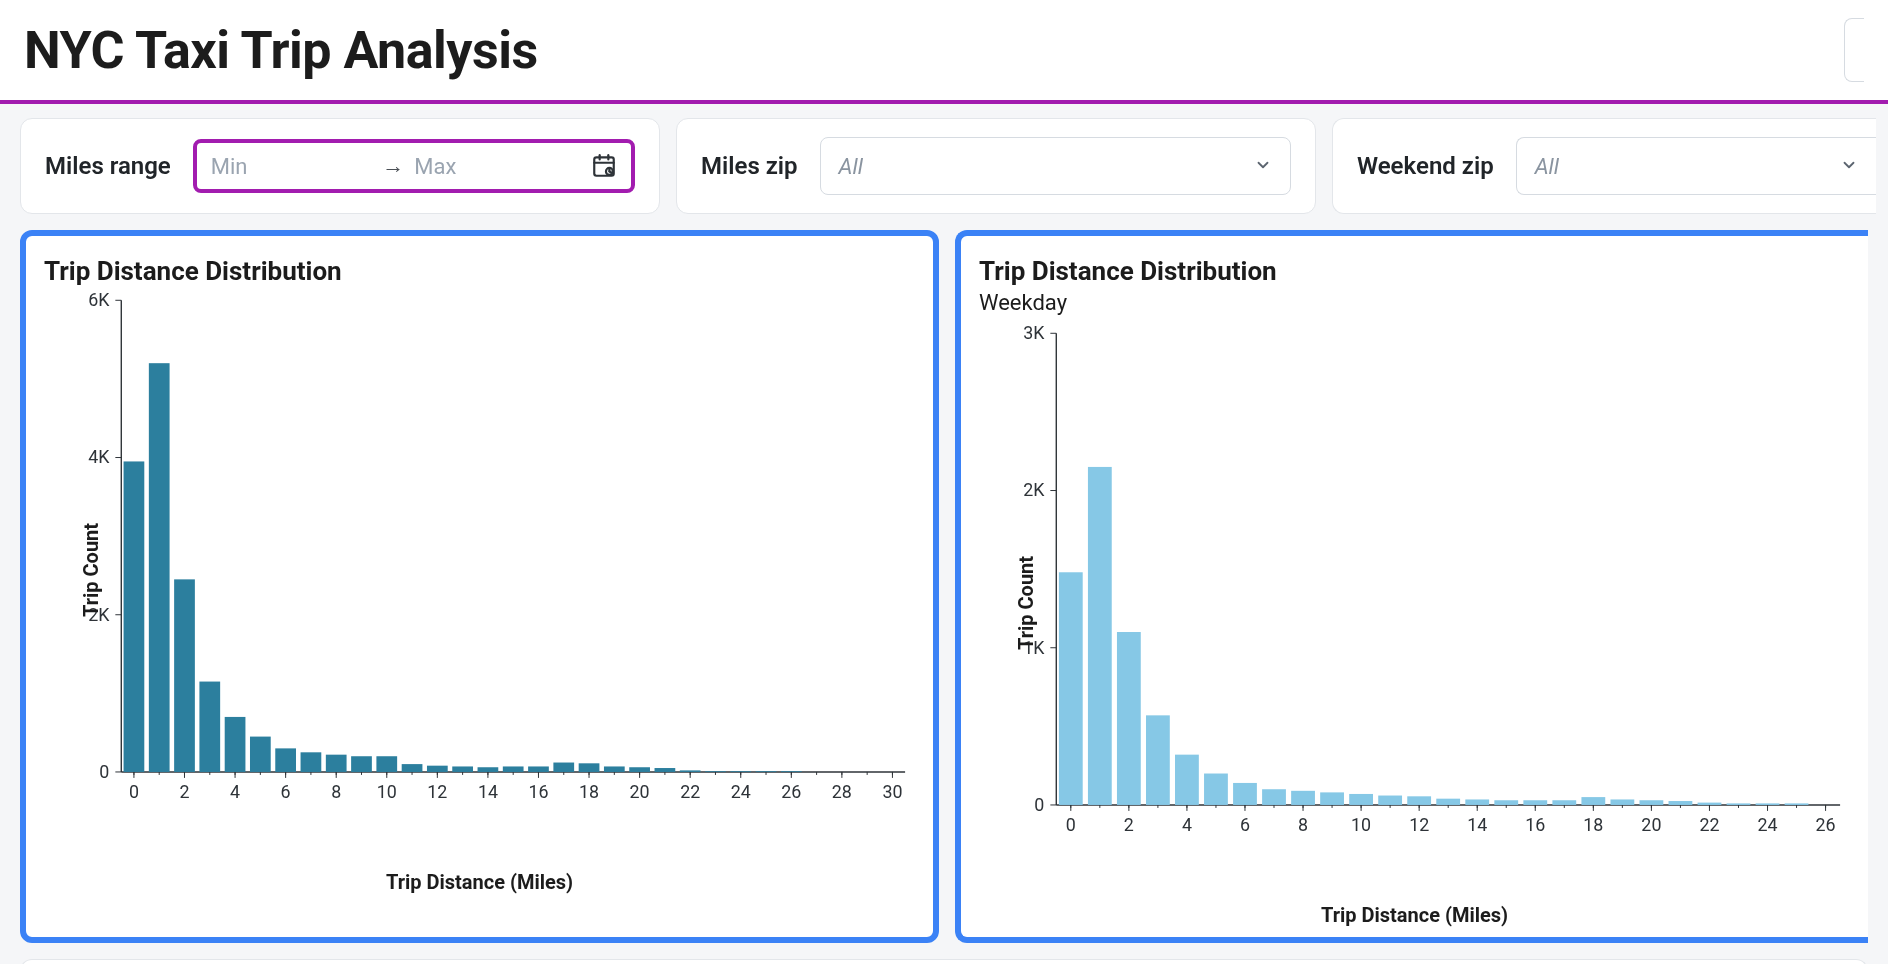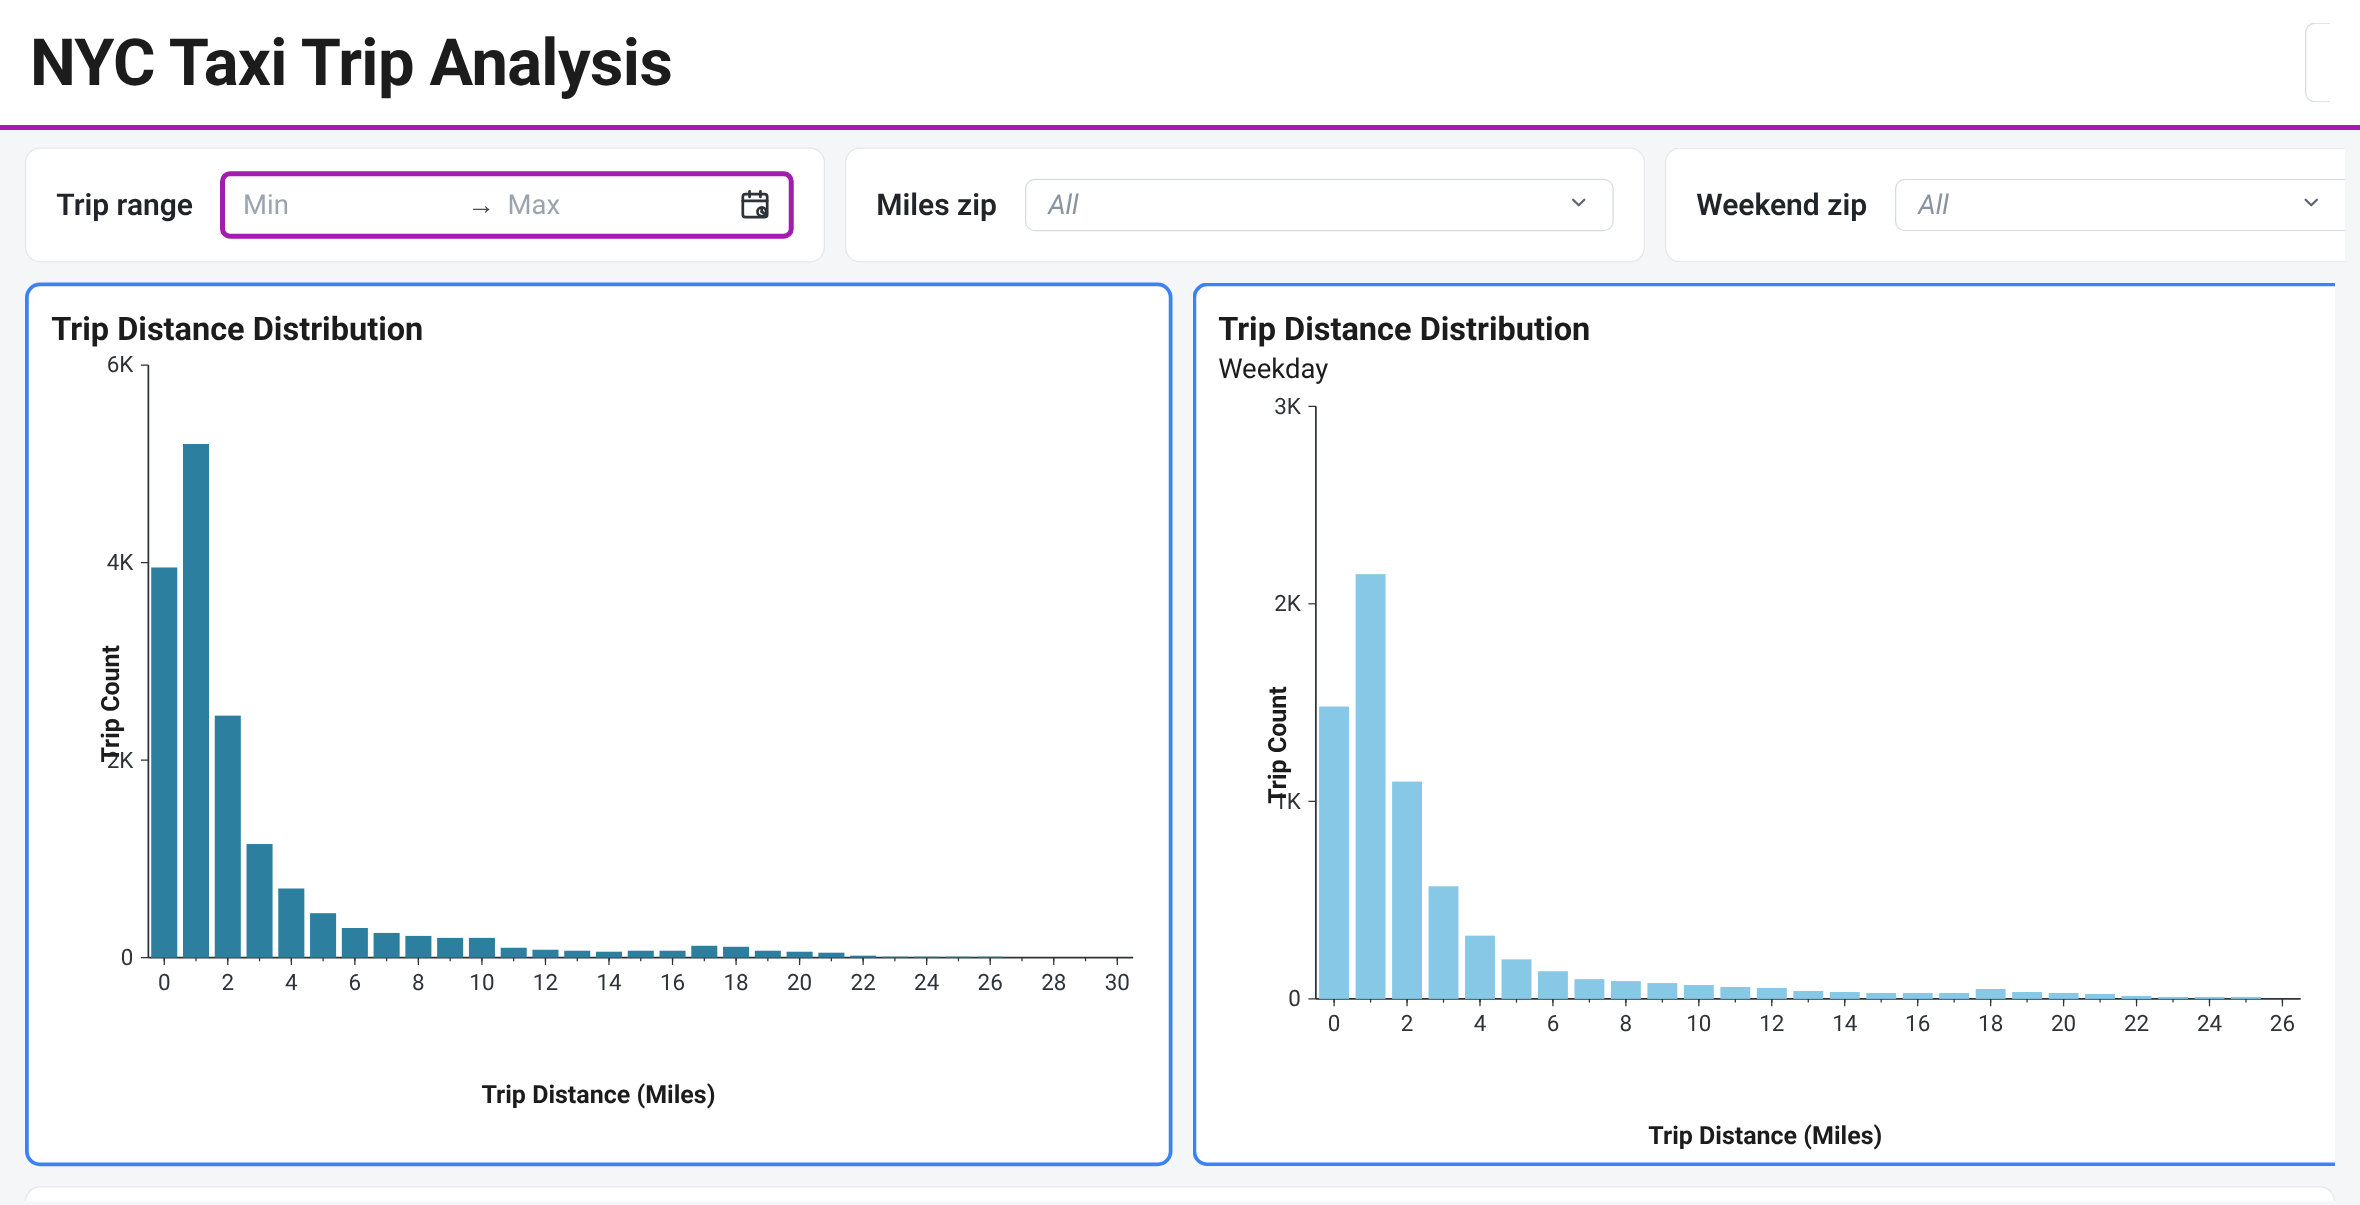--- a/index.html
+++ b/index.html
@@ -74,39 +74,39 @@
   .arrow-icon {
     font-size: 22px;
     color: #4a4f55;
   }
   .calendar-icon svg { display:block; }
   .select-box {
     display: flex;
     align-items: center;
     border: 1px solid #d6dbe1;
     border-radius: 8px;
-    height: 42px;
+    height: 58px;
     padding: 0 18px;
     flex: 1;
     color: #8a94a0;
     font-style: italic;
     font-size: 22px;
     justify-content: space-between;
     min-width: 360px;
   }
   .select-box.nr { border-right: none; border-radius: 8px 0 0 8px; }
   .chev { font-style: normal; color:#5c6570; }
 
   .charts-row {
     display: flex;
     gap: 16px;
   }
   .chart-card {
     background: #ffffff;
-    border: 3px solid #3b82f6;
+    border: 6px solid #3b82f6;
     border-radius: 12px;
     padding: 20px 18px 10px 18px;
     flex: 1;
     min-width: 0;
   }
   .chart-card.right { border-right: none; border-radius: 12px 0 0 12px; }
   .chart-title {
     font-size: 26px;
     font-weight: 700;
     margin: 0 0 4px 0;
@@ -155,21 +155,21 @@
 <div class="page">
 
   <div class="title-bar">
     <h1>NYC Taxi Trip Analysis</h1>
     <div class="title-right"></div>
   </div>
 
   <div class="filters-row">
 
     <div class="filter-card time">
-      <div class="filter-label">Trip range</div>
+      <div class="filter-label">Miles range</div>
       <div class="range-box">
         <span class="ph">Min</span>
         <span class="spacer"></span>
         <span class="arrow-icon">→</span>
         <span class="ph">Max</span>
         <span class="spacer"></span>
         <span class="calendar-icon">
           <svg width="26" height="26" viewBox="0 0 24 24" fill="none" stroke="#2e3338" stroke-width="2" stroke-linecap="round" stroke-linejoin="round">
             <rect x="3" y="4" width="18" height="17" rx="2"></rect>
             <line x1="3" y1="9" x2="21" y2="9"></line>

